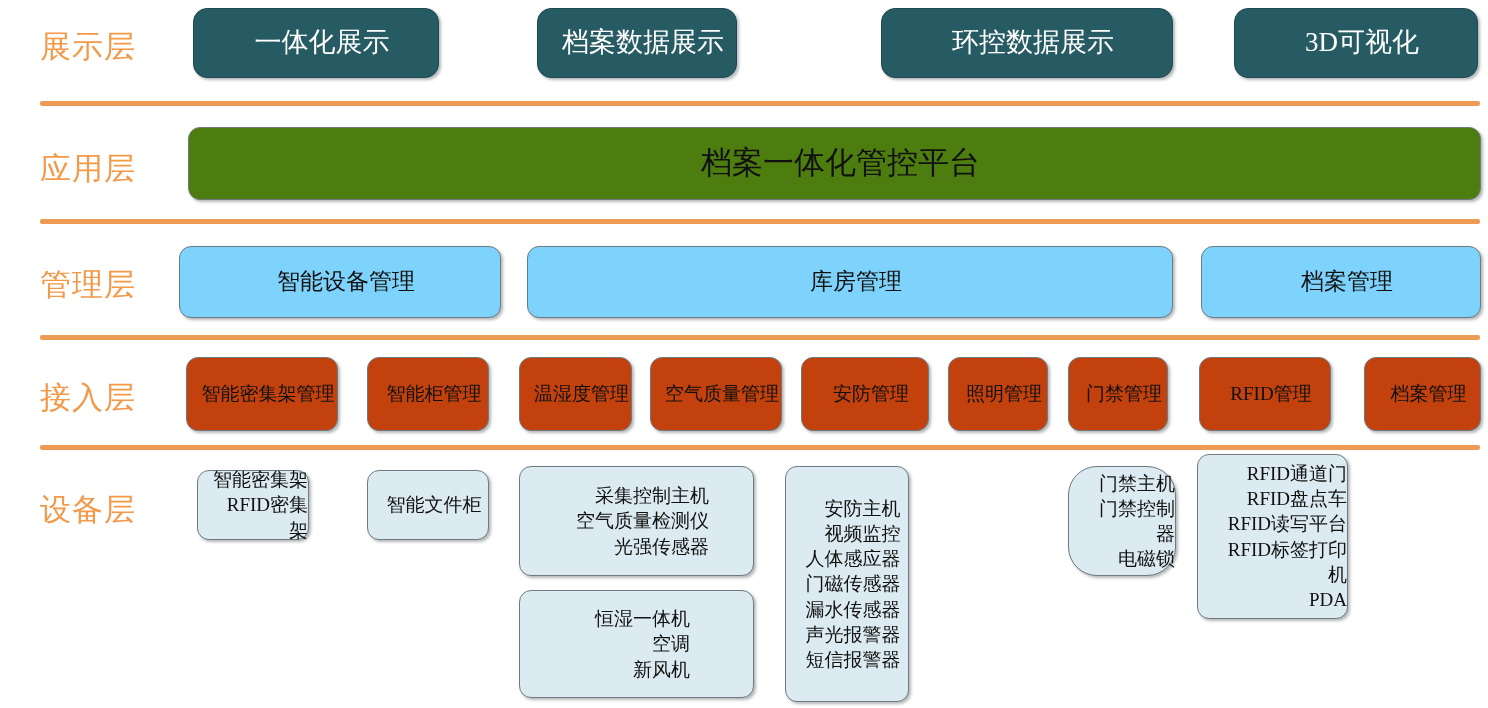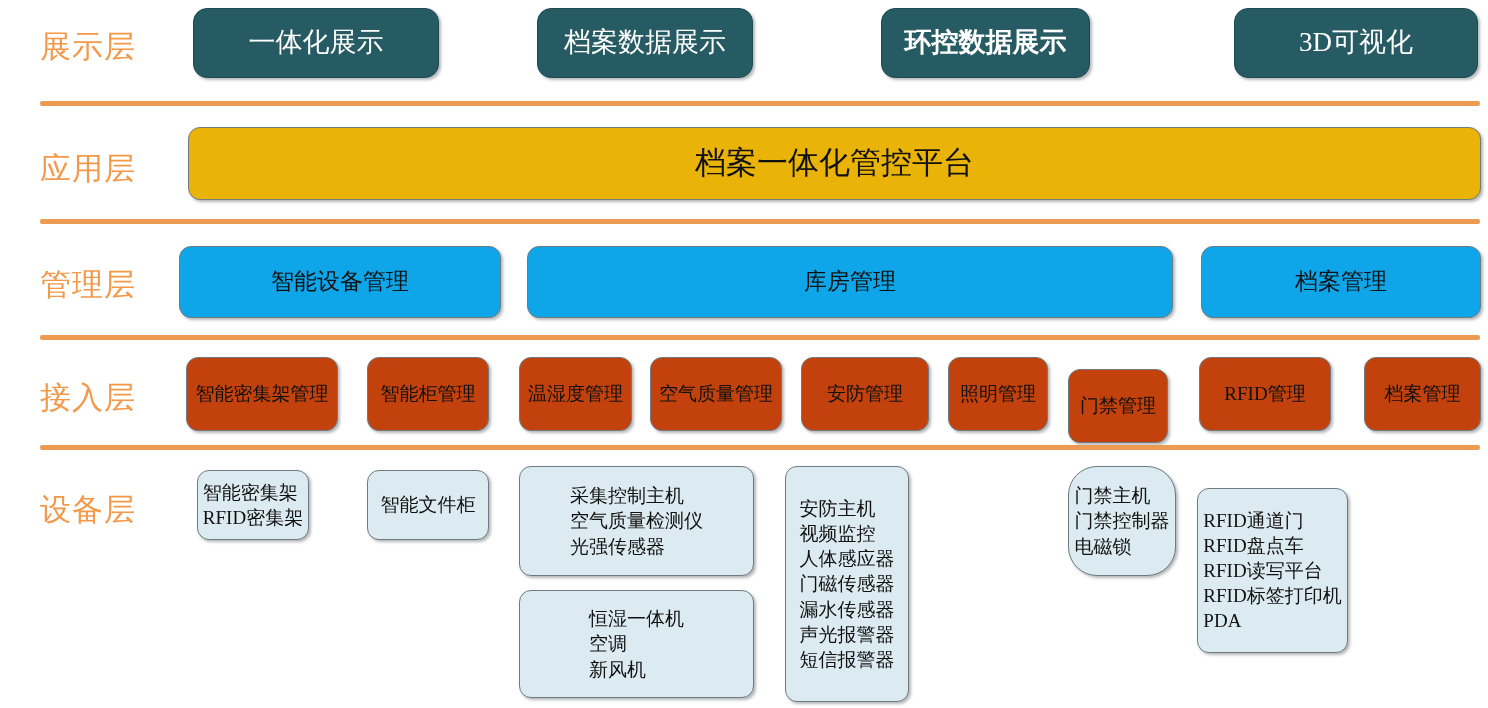--- a/index.html
+++ b/index.html
@@ -44,47 +44,48 @@
     border-radius: 2px;
   }
 
   
   .box {
     position: absolute;
     box-sizing: border-box;
     display: flex;
     align-items: center;
     justify-content: center;
-    text-align: left;
+    text-align: right;
     border-radius: 12px;
     border: 1px solid #6f7b80;
     box-shadow: 2px 2px 3px rgba(90,95,100,0.45);
     line-height: 1.32;
     white-space: pre-line;
+    padding-left: 12px;
   }
 
   
   .box.dark {
     background: #275B63;
     border: 1px solid #1e4a52;
     color: #ffffff;
     font-size: 27px;
     border-radius: 14px;
   }
 
   
   .box.app {
-    background: #eab308;
+    background: #4d7c0f;
     color: #111111;
     font-size: 31px;
   }
 
   
   .box.mgmt {
-    background: #0ea5e9;
+    background: #7dd3fc;
     color: #111111;
     font-size: 23px;
   }
 
   
   .box.access {
     background: #c2410c;
     color: #111111;
     font-size: 19px;
   }
@@ -98,23 +99,23 @@
 </style>
 </head>
 <body>
 
 <div id="diagram">
 
   <div class="layer-label" style="top:26px;">展示层</div>
 
   <div class="box dark" style="left:193px; top:8px; width:246px; height:70px;">一体化展示</div>
 
-  <div class="box dark" style="left:537px; top:8px; width:216px; height:70px;">档案数据展示</div>
+  <div class="box dark" style="left:537px; top:8px; width:200px; height:70px;">档案数据展示</div>
 
-  <div class="box dark" style="left:881px; top:8px; width:209px; height:70px;font-weight:bold;">环控数据展示</div>
+  <div class="box dark" style="left:881px; top:8px; width:292px; height:70px;">环控数据展示</div>
 
   <div class="box dark" style="left:1234px; top:8px; width:244px; height:70px;">3D可视化</div>
 
   <div class="divider" style="top:101px;"></div>
 
   <div class="layer-label" style="top:148px;">应用层</div>
 
   <div class="box app" style="left:188px; top:127px; width:1293px; height:73px;">档案一体化管控平台</div>
 
   <div class="divider" style="top:219px;"></div>
@@ -136,21 +137,21 @@
   <div class="box access" style="left:367px; top:357px; width:122px; height:74px;">智能柜管理</div>
 
   <div class="box access" style="left:519px; top:357px; width:113px; height:74px;">温湿度管理</div>
 
   <div class="box access" style="left:650px; top:357px; width:132px; height:74px;">空气质量管理</div>
 
   <div class="box access" style="left:801px; top:357px; width:128px; height:74px;">安防管理</div>
 
   <div class="box access" style="left:948px; top:357px; width:100px; height:74px;">照明管理</div>
 
-  <div class="box access" style="left:1068px; top:357px; width:100px; height:74px;margin-top:12px;">门禁管理</div>
+  <div class="box access" style="left:1068px; top:357px; width:100px; height:74px;">门禁管理</div>
 
   <div class="box access" style="left:1199px; top:357px; width:132px; height:74px;">RFID管理</div>
 
   <div class="box access" style="left:1364px; top:357px; width:117px; height:74px;">档案管理</div>
 
   <div class="divider" style="top:445px;"></div>
 
   <div class="layer-label" style="top:489px;">设备层</div>
 
   <div class="box device" style="left:197px; top:470px; width:112px; height:70px;">智能密集架
@@ -172,20 +173,20 @@
 门磁传感器
 漏水传感器
 声光报警器
 短信报警器</div>
 
 
   <div class="box device" style="left:1068px; top:466px; width:108px; height:110px;border-radius:29px;">门禁主机
 门禁控制器
 电磁锁</div>
 
-  <div class="box device" style="left:1197px; top:488px; width:151px; height:165px;">RFID通道门
+  <div class="box device" style="left:1197px; top:454px; width:151px; height:165px;">RFID通道门
 RFID盘点车
 RFID读写平台
 RFID标签打印机
 PDA</div>
 
 
 </div>
 
 </body></html>

